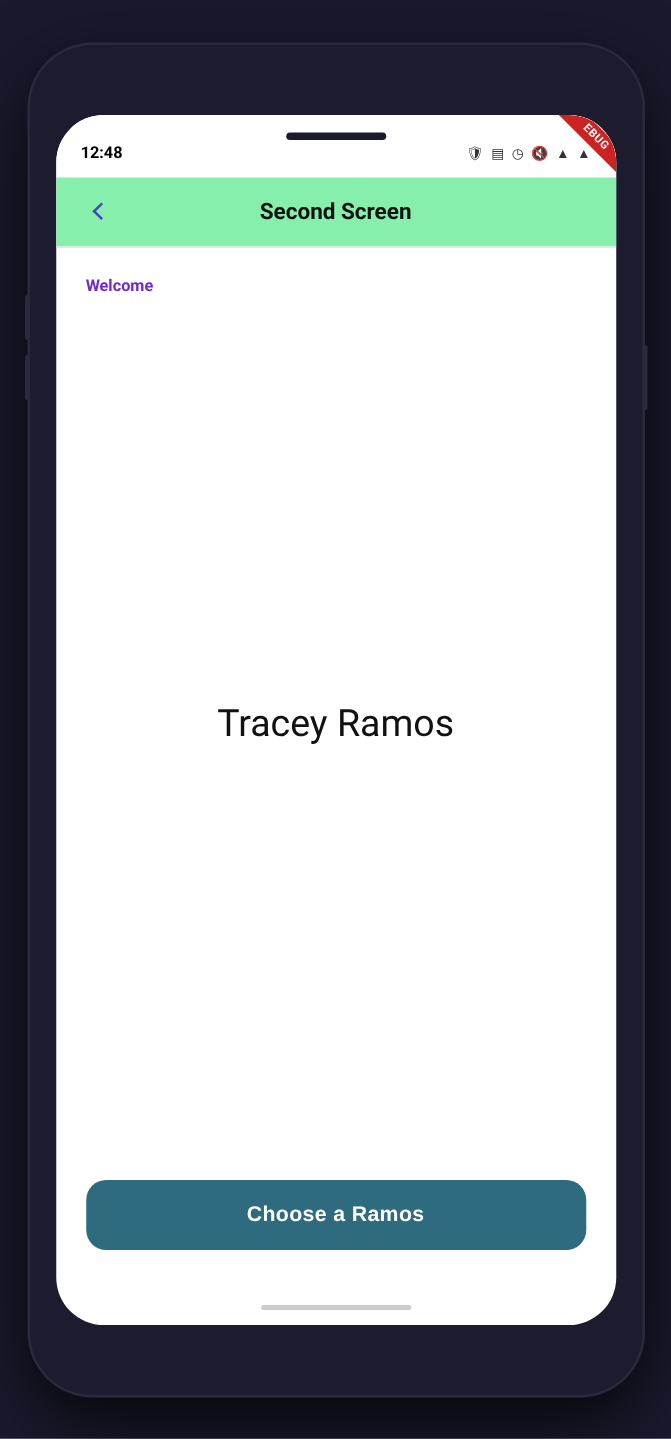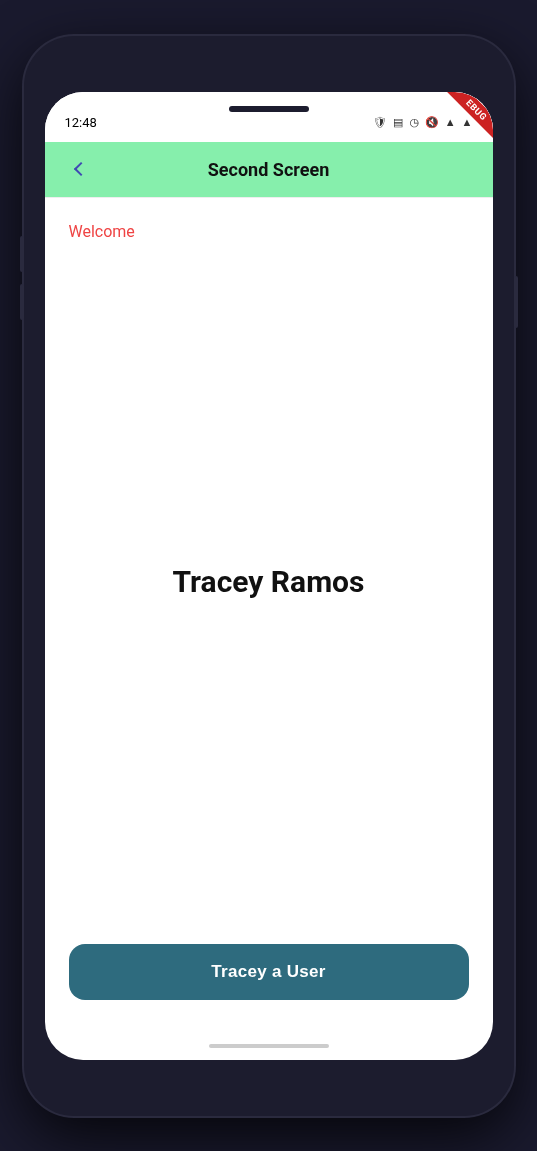--- a/index.html
+++ b/index.html
@@ -45,21 +45,21 @@
       background: #ffffff;
       display: flex;
       align-items: center;
       justify-content: space-between;
       padding: 12px 20px 0 20px;
       flex-shrink: 0;
     }
 
     .status-left {
       font-size: 13px;
-      font-weight: 400;
+      font-weight: 700;
       color: #000;
     }
 
     .status-icons {
       display: flex;
       align-items: center;
       gap: 6px;
     }
 
     .status-icon {
@@ -147,41 +147,42 @@
     
     .content-area {
       flex: 1;
       display: flex;
       flex-direction: column;
       padding: 24px 24px 24px 24px;
       position: relative;
     }
 
     .welcome-label {
-      font-size: 16px;
-      color: #ef4444;
+      font-size: 13px;
+      color: #6d28d9;
       margin-bottom: 2px;
+      font-weight: bold;
     }
 
     .username {
       font-size: 22px;
       font-weight: 700;
       color: #111111;
     }
 
     .center-name {
       flex: 1;
       display: flex;
       align-items: center;
       justify-content: center;
     }
 
     .selected-user-name {
       font-size: 30px;
-      font-weight: 700;
+      font-weight: 400;
       color: #111111;
       text-align: center;
     }
 
     
     .bottom-area {
       padding: 0 24px 32px 24px;
       flex-shrink: 0;
     }
 
@@ -293,20 +294,20 @@
       <div>
         <div class="welcome-label">Welcome</div>
       </div>
 
       <div class="center-name">
         <span class="selected-user-name">Tracey Ramos</span>
       </div>
     </div>
 
     <div class="bottom-area">
-      <button class="choose-user-button">Tracey a User</button>
+      <button class="choose-user-button">Choose a Ramos</button>
     </div>
 
     <div class="home-indicator">
       <div class="home-bar"></div>
     </div>
   </div>
 </div>
 
 </body></html>

